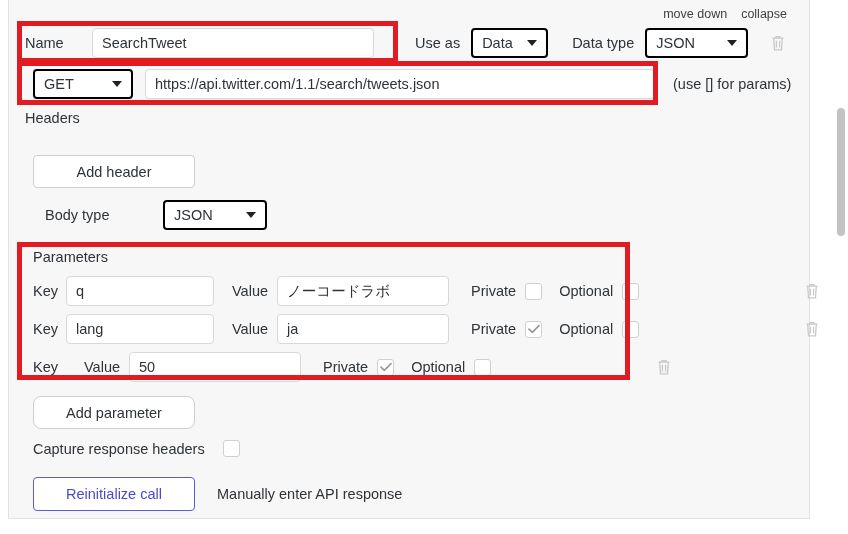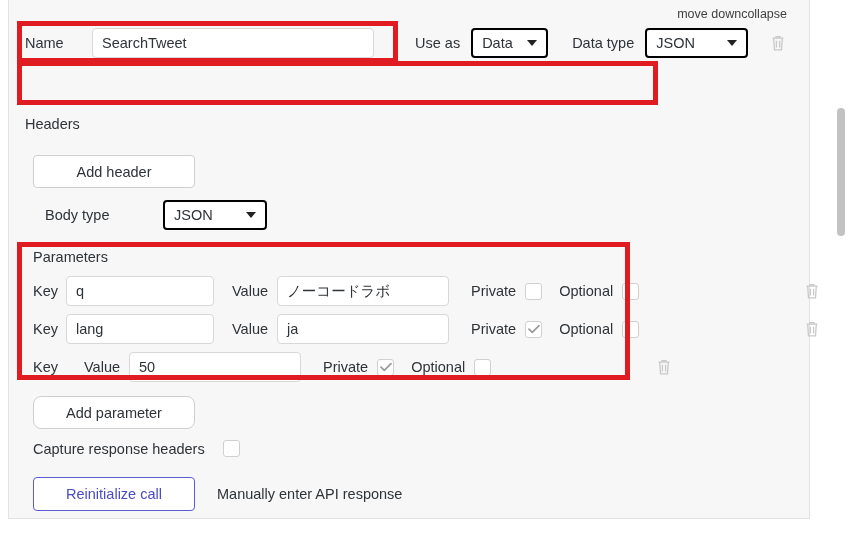--- a/index.html
+++ b/index.html
@@ -18,21 +18,21 @@
     position:absolute;left:8px;top:0;width:802px;height:519px;
     background:#f7f7f7;
     border:1px solid #e3e3e3;
     border-top:none;
     box-sizing:border-box;
   }
 
   
   .toplinks{
     position:absolute;right:22px;top:7px;
-    display:flex;align-items:center;
+    display:flex;gap:14px;align-items:center;
     font-size:12.5px;color:#3f3f3f;
   }
   .toplinks span{cursor:pointer;}
 
   
   .row{position:absolute;display:flex;align-items:center;}
 
   .lbl{color:#2e3338;font-size:14.5px;white-space:nowrap;}
 
   .inp{
@@ -147,22 +147,30 @@
         <span>JSON</span>
         <i class="caret"></i>
       </div>
       <span style="margin-left:22px;display:flex;align-items:center;">
         <svg class="trash" viewBox="0 0 16 18" fill="none" stroke="#c9c9c9" stroke-width="1.3">
           <path d="M2.5 4.2h11M6 4.2V2.6h4v1.6M3.7 4.2l.8 11.6h7l.8-11.6M6.4 6.8v6.6M9.6 6.8v6.6"></path>
         </svg>
       </span>
     </div>
 
-
-    <div class="row" style="left:16px;top:116px;">
+    <div class="row" style="left:24px;top:69px;">
+      <div class="sel" style="width:100px;">
+        <span>GET</span>
+        <i class="caret"></i>
+      </div>
+      <div class="inp" style="width:510px;margin-left:12px;">https://api.twitter.com/1.1/search/tweets.json</div>
+      <span class="lbl" style="margin-left:18px;">(use [] for params)</span>
+    </div>
+
+    <div class="row" style="left:16px;top:110px;">
       <span class="sectionlabel">Headers</span>
     </div>
     <div class="btn" style="position:absolute;left:24px;top:155px;width:160px;">Add header</div>
 
     <div class="row" style="left:16px;top:200px;">
       <span class="lbl" style="width:118px;margin-left:20px;">Body type</span>
       <div class="sel" style="width:104px;">
         <span>JSON</span>
         <i class="caret"></i>
       </div>

